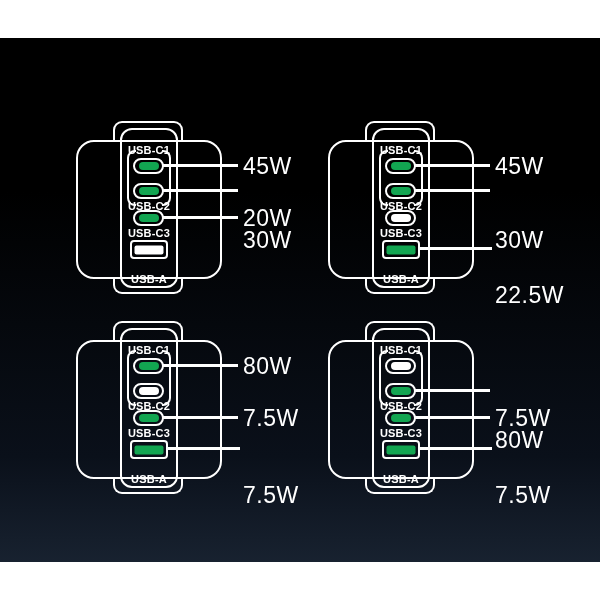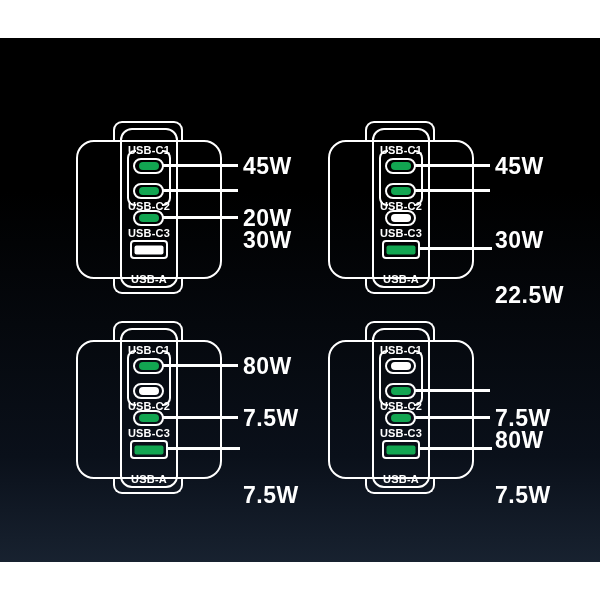--- a/index.html
+++ b/index.html
@@ -47,21 +47,21 @@
   .port-label{position:absolute;left:104px;width:90px;text-align:center;
     color:var(--text,#fff);font-size:11px;font-weight:bold;letter-spacing:.2px;line-height:10px;}
   .slot-0 .port-label{top:35px;} .slot-1 .port-label{top:91px;}
   .slot-2 .port-label{top:118px;} .slot-3 .port-label{top:164px;}
 
   .leader{position:absolute;left:163px;width:75px;height:3px;background:var(--line,#fff);display:none;}
   .slot-0 .leader{top:54px;} .slot-1 .leader{top:79px;} .slot-2 .leader{top:106px;}
   .slot-3 .leader{top:137px;left:167px;width:73px;}
 
   .watt{position:absolute;left:243px;display:none;transform:translateY(-50%);white-space:nowrap;
-    color:var(--text,#fff);font-size:23px;font-weight:bold;letter-spacing:.5px;}
+    color:var(--text,#fff);font-size:23px;font-weight:normal;letter-spacing:.5px;}
   .slot-0 .watt{top:56px;} .slot-1 .watt{top:89px;margin-top:41px;} .slot-2 .watt{top:108px;} .slot-3 .watt{top:139px;margin-top:46px;}
 </style>
 </head>
 <body>
 
 <div id="stage">
   <div class="frame-bar frame-top"></div>
   <div class="frame-bar frame-bottom"></div>
 <div class="charger pos-top-left">
     <div class="tab-top"></div>

